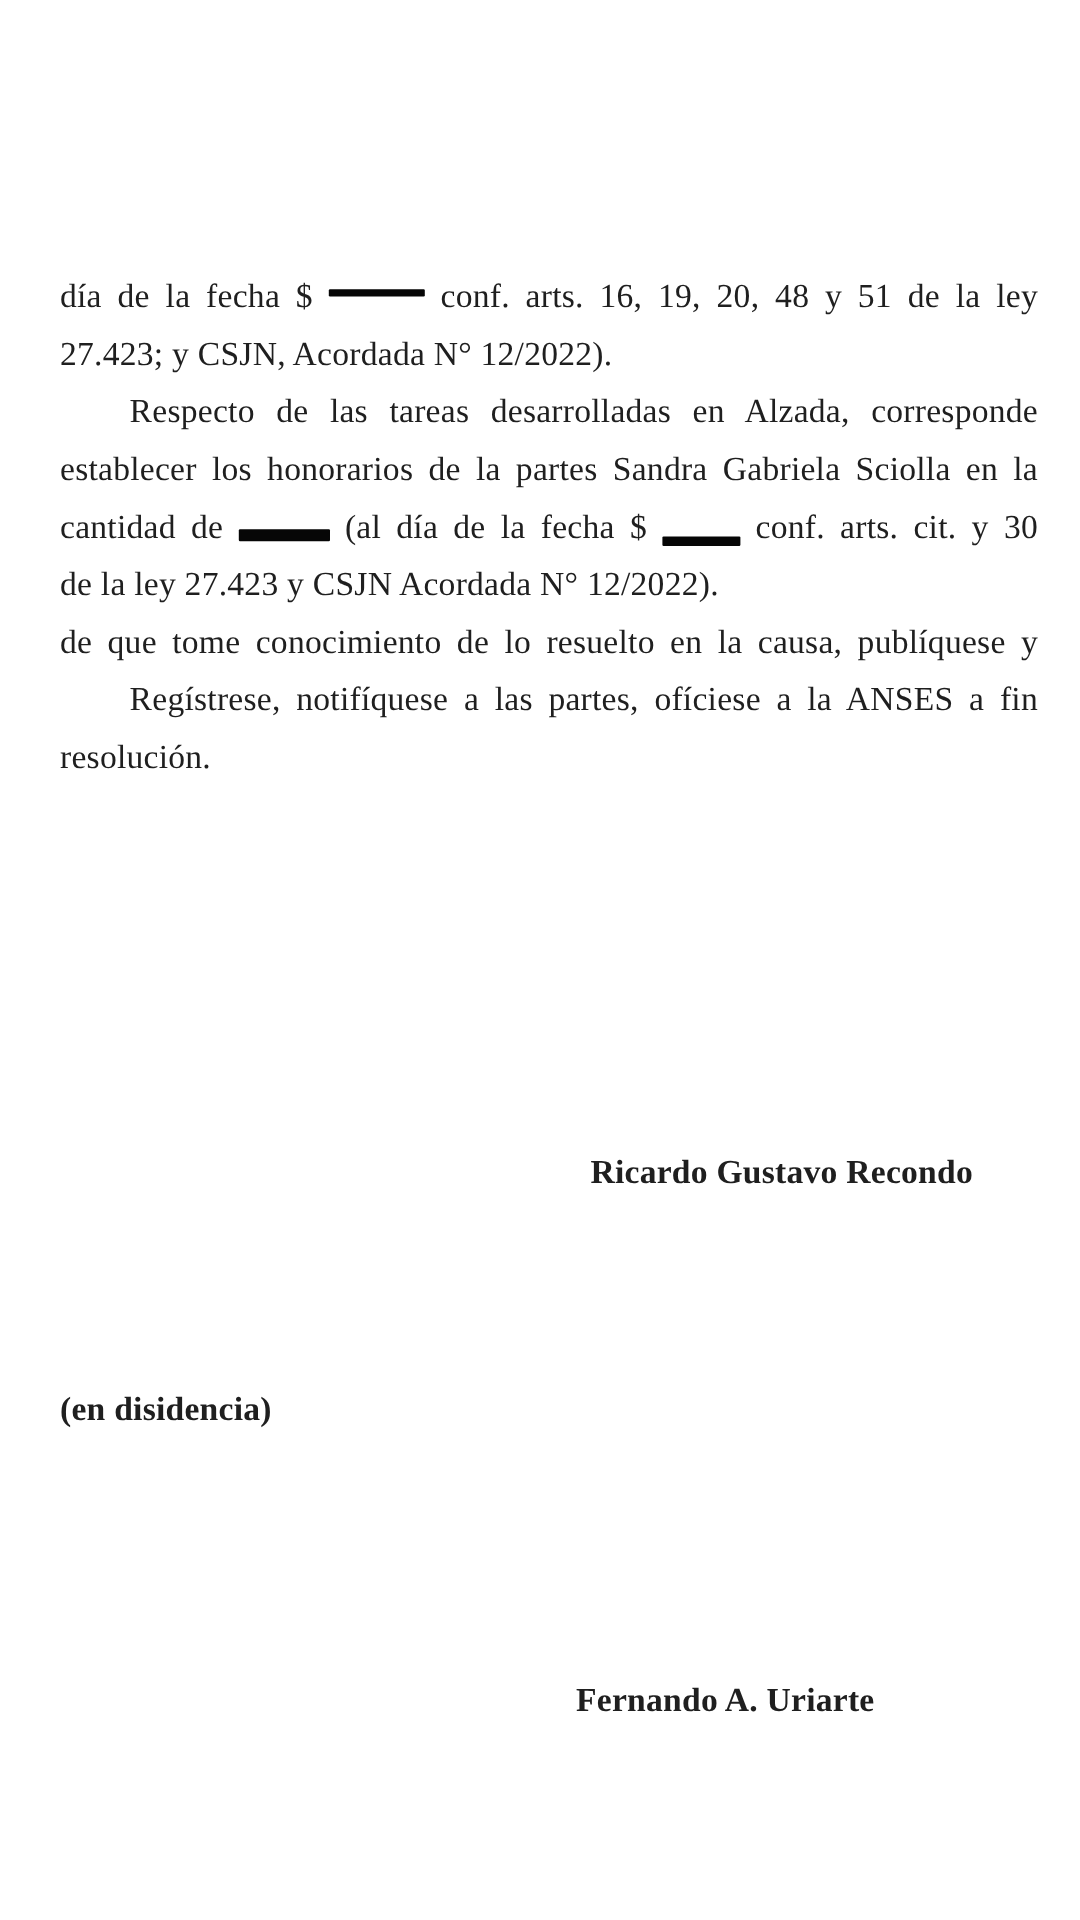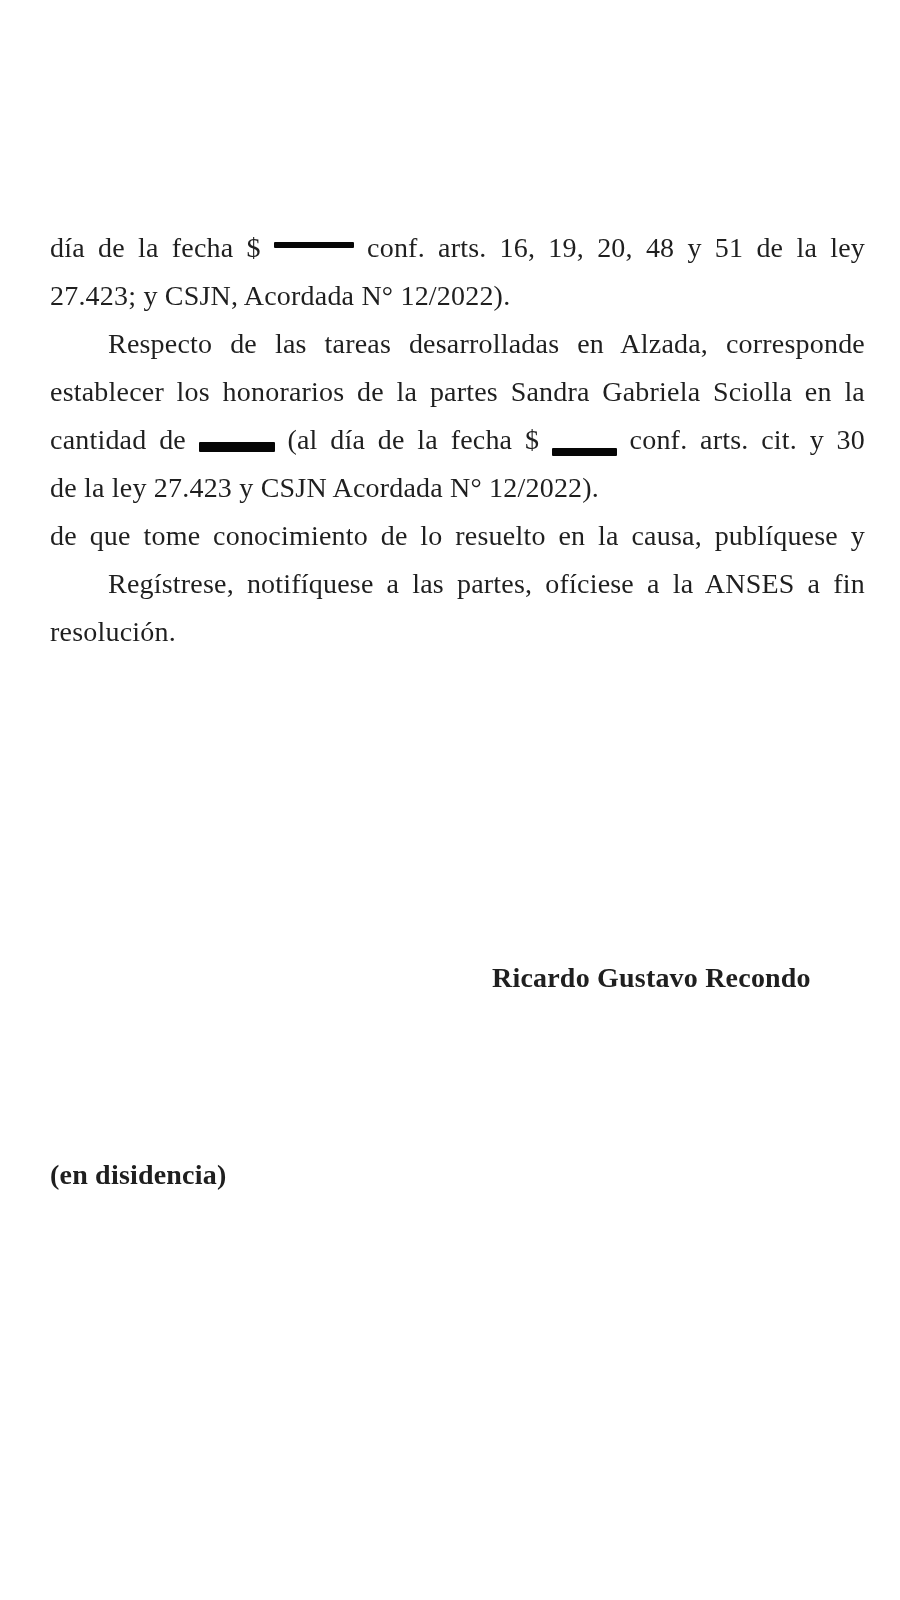--- a/index.html
+++ b/index.html
@@ -74,13 +74,16 @@
       <div class="doc-line just indent"><span>Regístrese, notifíquese a las partes, ofíciese a la ANSES a fin</span></div>
       <div class="doc-line nojust"><span>resolución.</span></div>
     </div>
 
 <div class="signature sig0">
       <div>Ricardo Gustavo Recondo</div>
     </div>
     <div class="signature sig1">
       <div>(en disidencia)</div>
     </div>
+    <div class="signature sig2">
+      <div>Fernando A. Uriarte</div>
+    </div>
   </div>
 
 </body></html>

